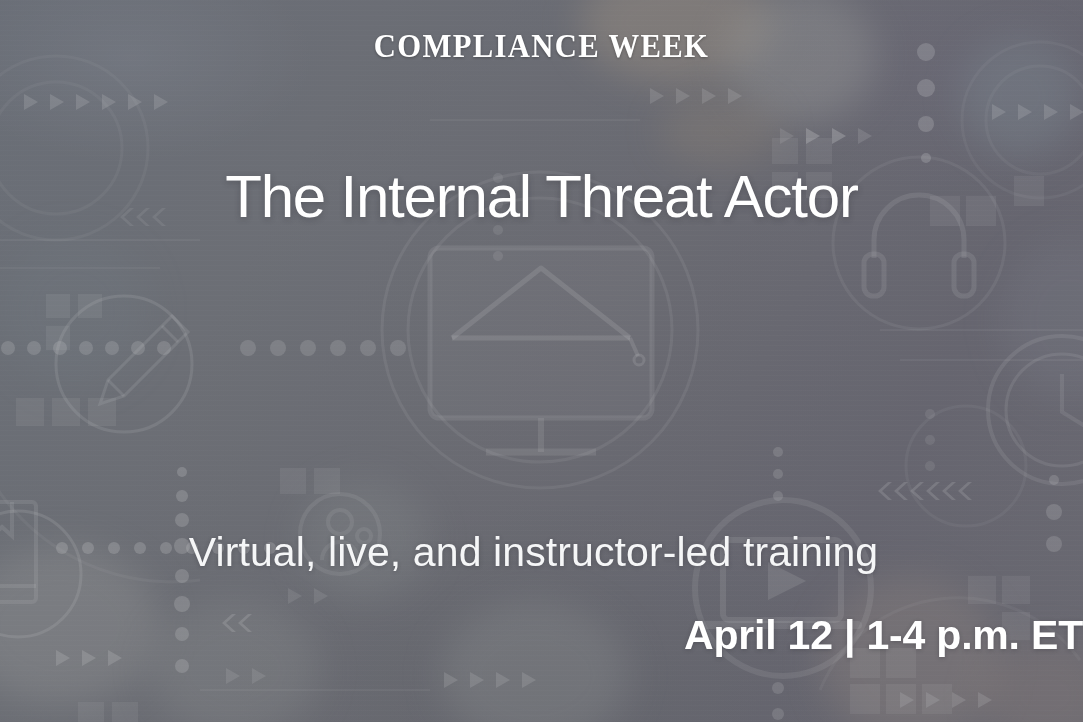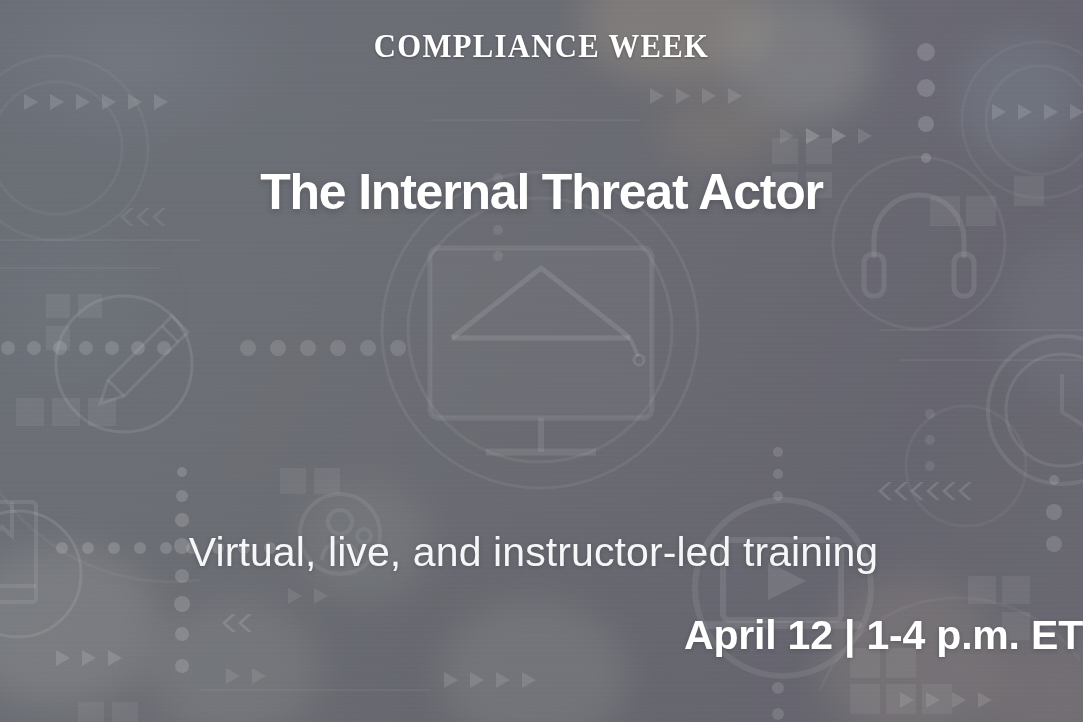--- a/index.html
+++ b/index.html
@@ -71,22 +71,22 @@
     color:#ffffff;
     line-height:1;
     transform:scaleX(.93);
     text-shadow:0 1px 3px rgba(0,0,0,.30);
   }
 
   .headline{
     position:absolute;left:18px;right:18px;top:168px;
     text-align:center;
     color:#ffffff;
-    font-size:50px;
-    font-weight:700;
+    font-size:60px;
+    font-weight:400;
     line-height:.97;
     letter-spacing:-1.2px;
     text-shadow:0 2px 6px rgba(40,40,48,.30);
   }
   .headline .l{display:block;white-space:nowrap;}
 
   .subtitle{
     position:absolute;left:0;right:16px;top:530px;
     text-align:center;
     color:#f5f6f7;

